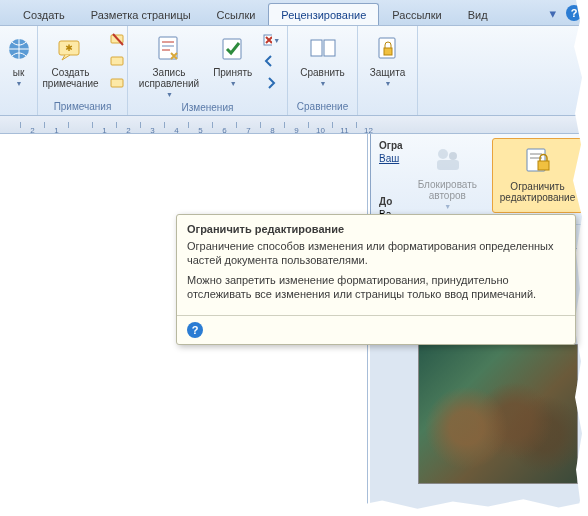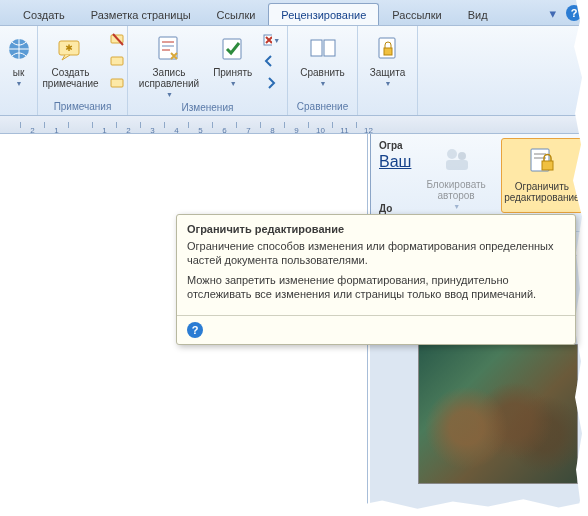--- a/index.html
+++ b/index.html
@@ -27,21 +27,21 @@
   .ruler { height: 18px; background: linear-gradient(#e8eef7, #d9e3f0); border-bottom: 1px solid #a7bdd8; display: flex; align-items: center; font-size: 8px; color: #5a7aa8; padding-left: 20px; letter-spacing: 0; overflow: hidden; white-space: nowrap; }
   .ruler-mark { display: inline-block; width: 24px; text-align: center; border-left: 1px solid #8fa8c8; height: 6px; line-height: 6px; padding-top: 6px; }
 
   .content-area { position: relative; height: 380px; background: #fff; }
   .doc-bg { position: absolute; left: 0; top: 0; width: 368px; height: 100%; background: #fff; border-right: 1px solid #a7bdd8; }
   .gray-panel { position: absolute; right: 0; top: 0; width: 218px; height: 100%; background: #dce6f2; }
 
   .submenu { position: absolute; top: 0; left: 370px; width: 218px; background: linear-gradient(#f5f9fd, #dde9f7); border: 1px solid #8ba5c7; border-top: none; padding: 4px; }
   .submenu-row { display: flex; gap: 6px; align-items: flex-start; }
   .sub-panel-title { font-size: 10px; font-weight: bold; color: #3b3b3b; padding: 2px 4px; }
-  .sub-panel-sub { font-size: 16px; text-decoration: underline; color: #15428b; padding: 0 4px; }
+  .sub-panel-sub { font-size: 10px; text-decoration: underline; color: #15428b; padding: 0 4px; }
   .submenu-bottom { display: flex; border-top: 1px solid #c0d3e8; margin-top: 4px; }
   .submenu-cell { flex: 1; text-align: center; padding: 4px 2px; font-size: 10px; color: #5a7aa8; }
   .submenu-cell.highlight { background: #ffe8a6; border: 1px solid #e8a33d; border-radius: 3px; align-items: center; }
   .submenu-icon { width: 32px; height: 32px; margin: 2px auto; display: flex; align-items: center; justify-content: center; }
 
   .tooltip { position: absolute; top: 80px; left: 176px; width: 400px; background: #fffef4; border: 1px solid #b8b8a0; border-radius: 3px; box-shadow: 2px 2px 6px rgba(0,0,0,0.25); font-size: 11px; color: #3b3b3b; z-index: 10; }
   .tooltip-title { font-weight: bold; padding: 8px 10px 4px; }
   .tooltip-body { padding: 0 10px 8px; line-height: 14px; }
   .tooltip-body p { margin-bottom: 6px; }
   .tooltip-footer { border-top: 1px solid #d0d0c0; padding: 6px 10px; display: flex; align-items: center; gap: 6px; font-weight: bold; font-size: 10.5px; }

